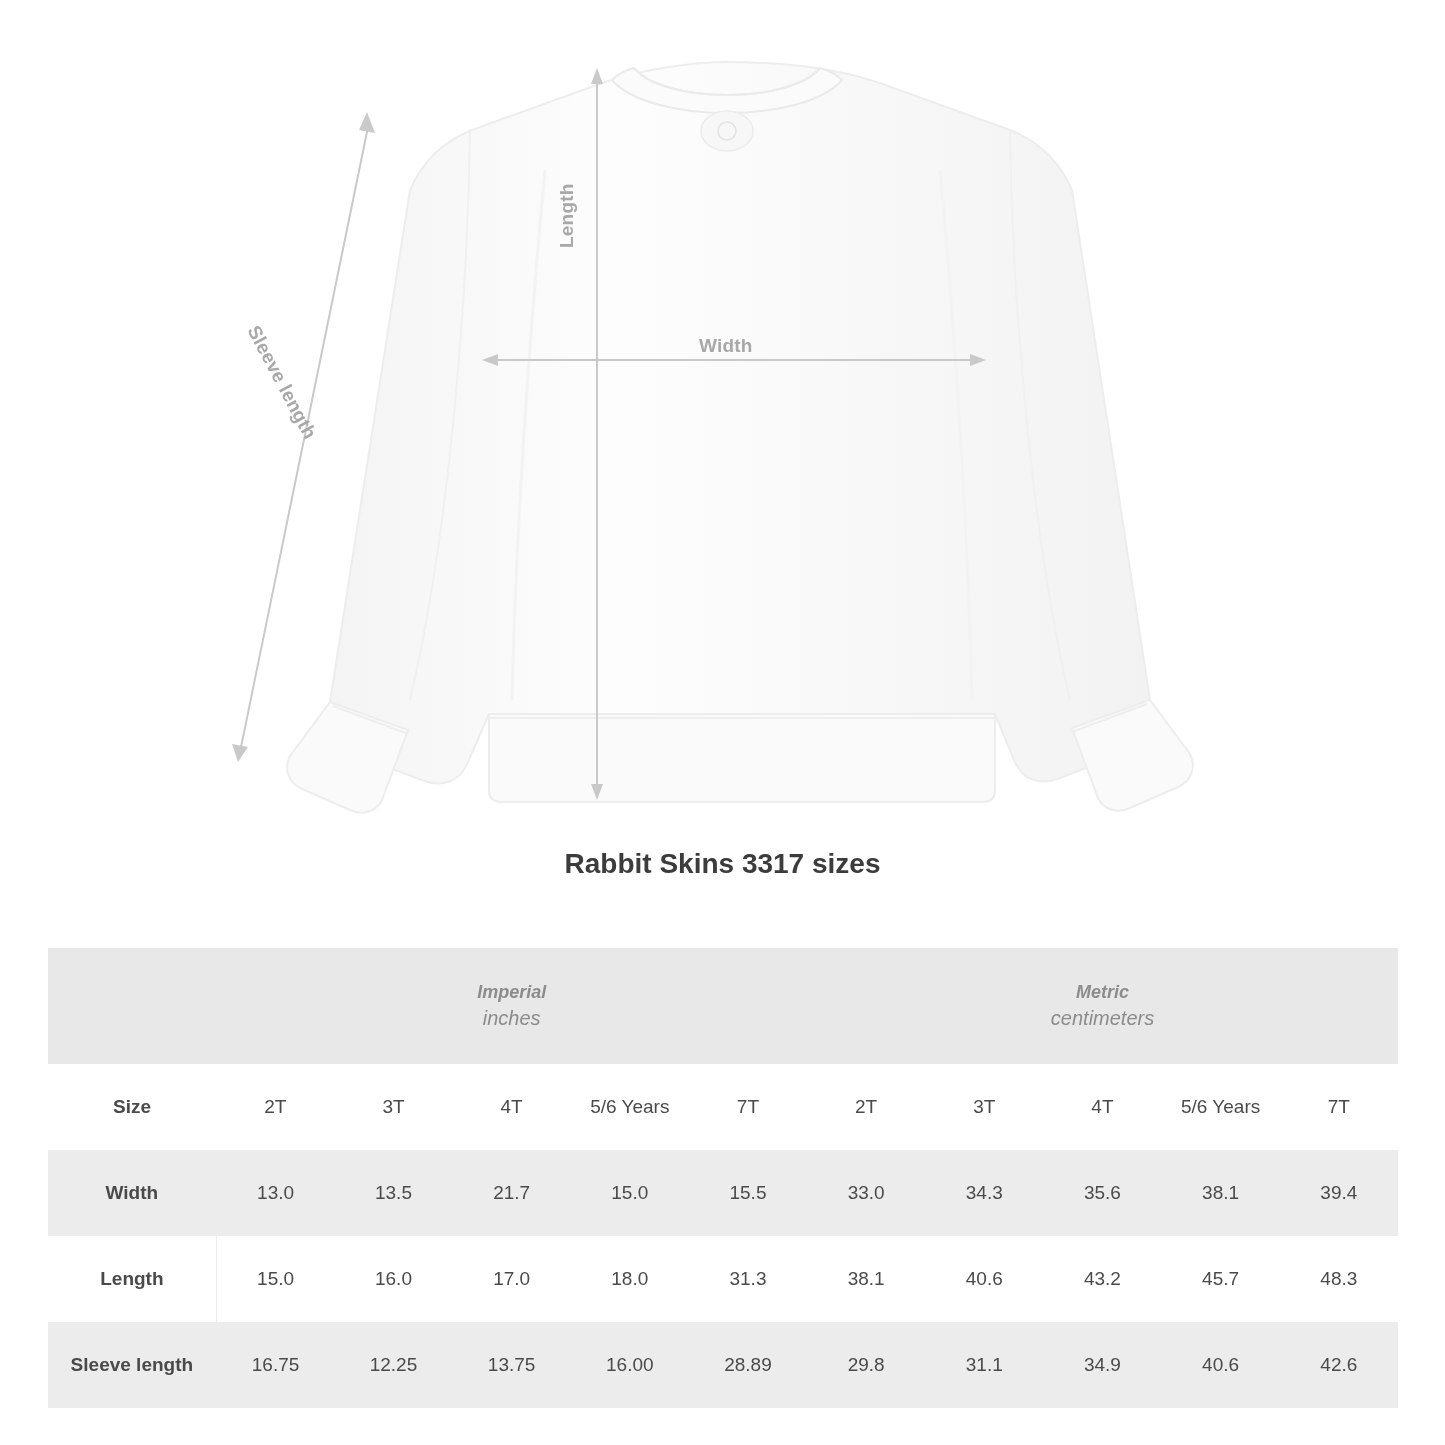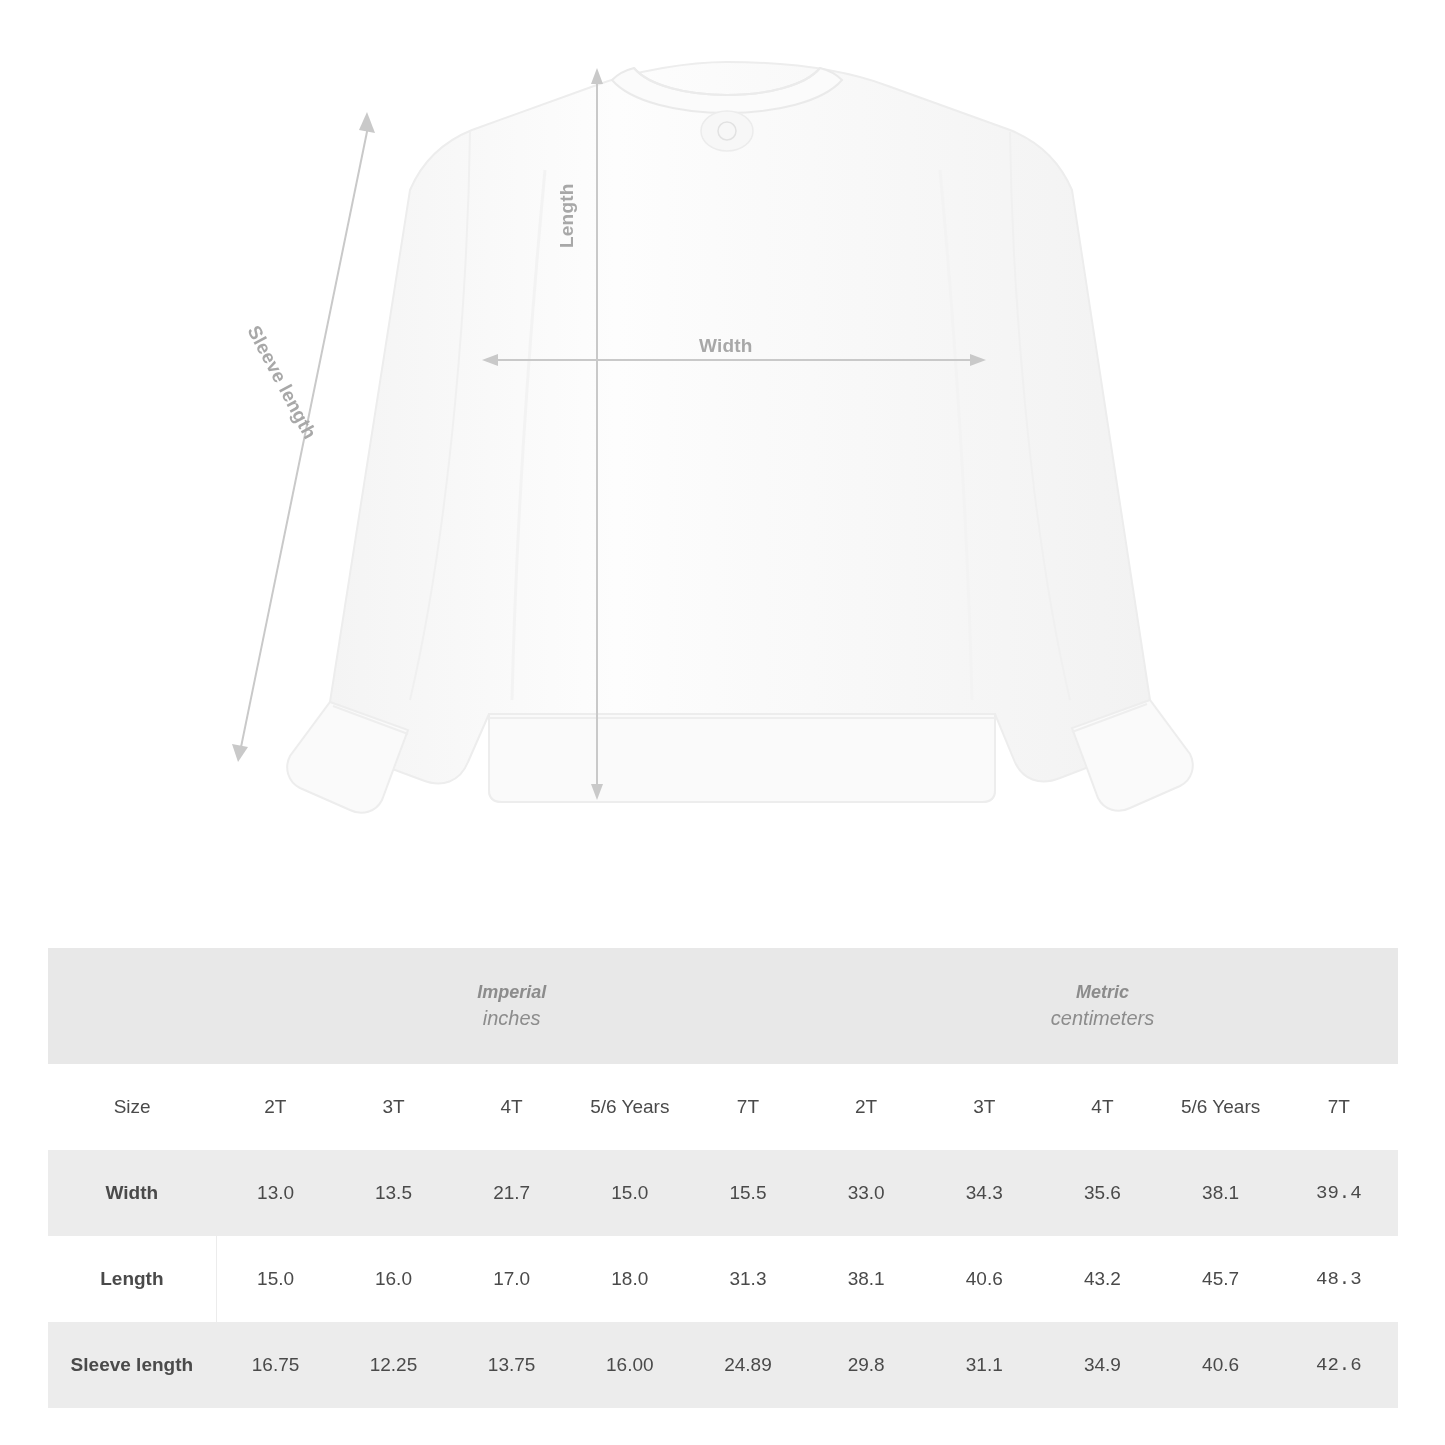--- a/index.html
+++ b/index.html
@@ -114,27 +114,27 @@
   }
   .hdr-row td {
     background: #ffffff;
     height: 84px;
     font-weight: bold;
     color: #4a4a4a;
     font-size: 19px;
     border-right: 1px solid #ececec;
   }
   .hdr-row td:last-child { border-right: none; }
-  .hdr-row td.first-col { font-weight: normal; }
+  .hdr-row td.first-col { font-weight: bold; }
   .body-row td {
     height: 84px;
     border-right: 1px solid #ececec;
     font-size: 20px;
   }
-  .body-row td:last-child { border-right: none; font-family: Liberation Mono, monospace; }
+  .body-row td:last-child { border-right: none; }
   .body-row td.first-col {
     font-weight: bold;
     color: #4a4a4a;
     border-right: 1px solid #ececec;
   }
   .row-shaded td { background: #ececec; }
   .row-plain td { background: #ffffff; }
   .col-first { width: 168px; }
   .col-data { width: 118px; }
 </style>
@@ -211,20 +211,21 @@
       <line x1="369" y1="122" x2="240" y2="752" stroke="#c9c9c9" stroke-width="2"></line>
       <polygon points="367,112 359,130 375,133" fill="#c9c9c9"></polygon>
       <polygon points="238,762 232,744 248,747" fill="#c9c9c9"></polygon>
     </svg>
 
     <div class="measure-label label-length">Length</div>
     <div class="measure-label label-width">Width</div>
     <div class="measure-label label-sleeve">Sleeve length</div>
   </div>
 
+  <div class="chart-title">Rabbit Skins 3317 sizes</div>
 
   <div class="table-wrap">
     <table class="size-table">
       <colgroup>
         <col class="col-first">
         <col class="col-data">
           <col class="col-data">
           <col class="col-data">
           <col class="col-data">
           <col class="col-data">
@@ -288,21 +289,21 @@
           <td>45.7</td>
           <td>48.3</td>
         </tr>
 
         <tr class="body-row row-shaded">
           <td class="first-col">Sleeve length</td>
           <td>16.75</td>
           <td>12.25</td>
           <td>13.75</td>
           <td>16.00</td>
-          <td>24.89</td>
+          <td>28.89</td>
           <td>29.8</td>
           <td>31.1</td>
           <td>34.9</td>
           <td>40.6</td>
           <td>42.6</td>
         </tr>
       </tbody>
     </table>
   </div>
 

